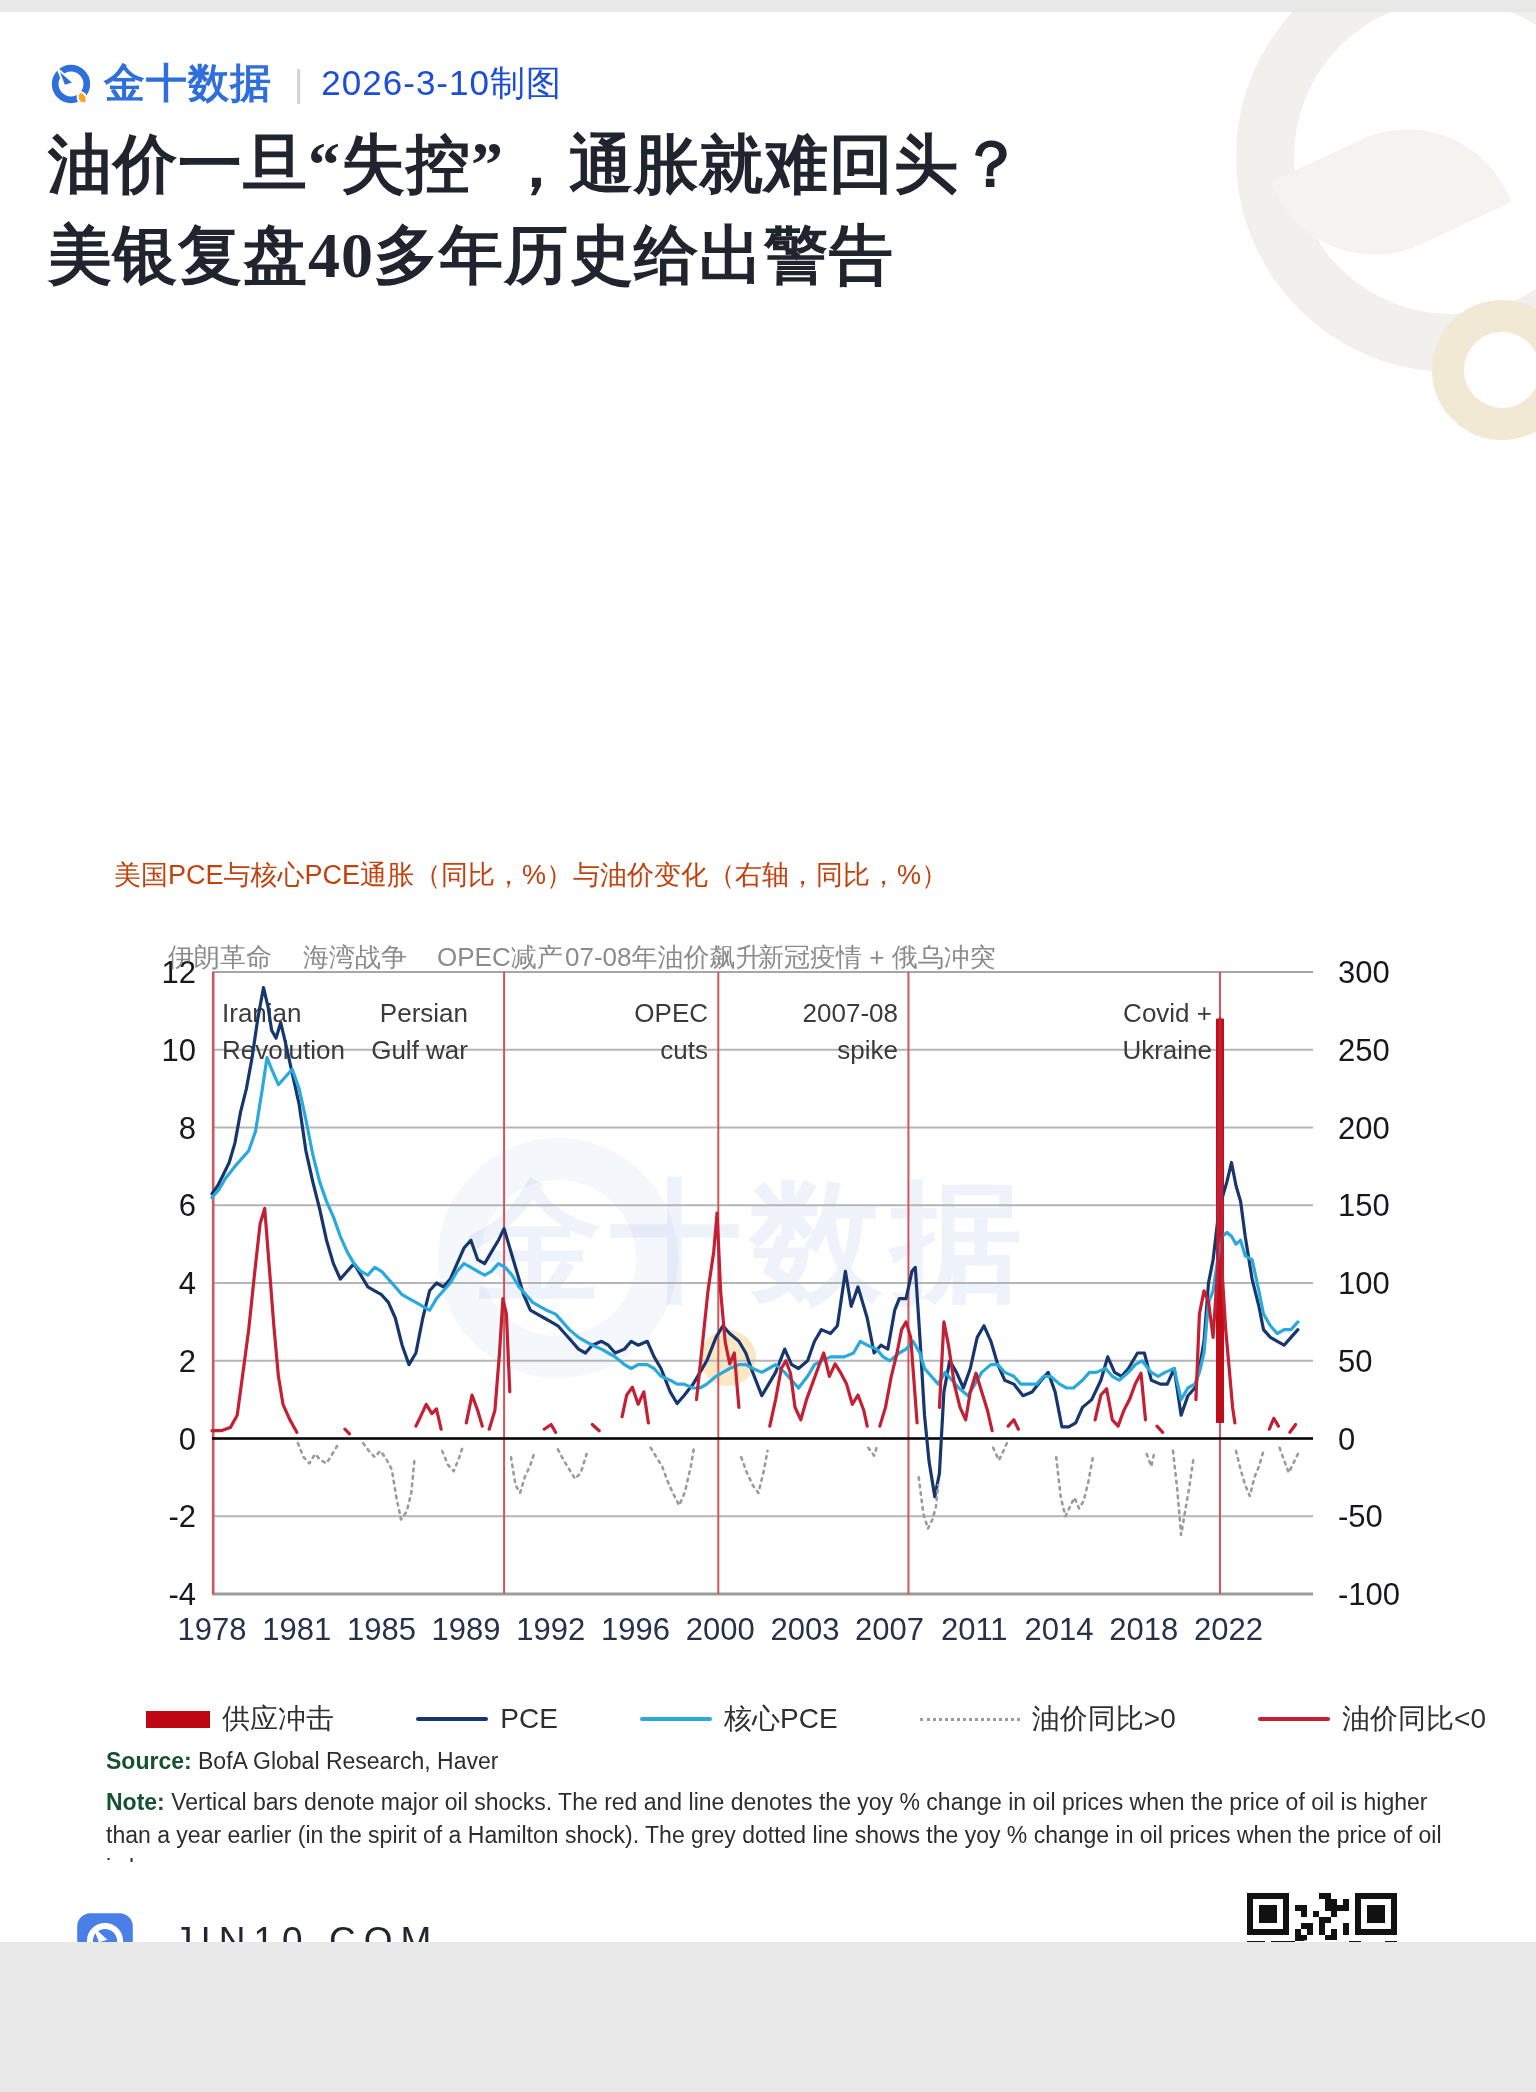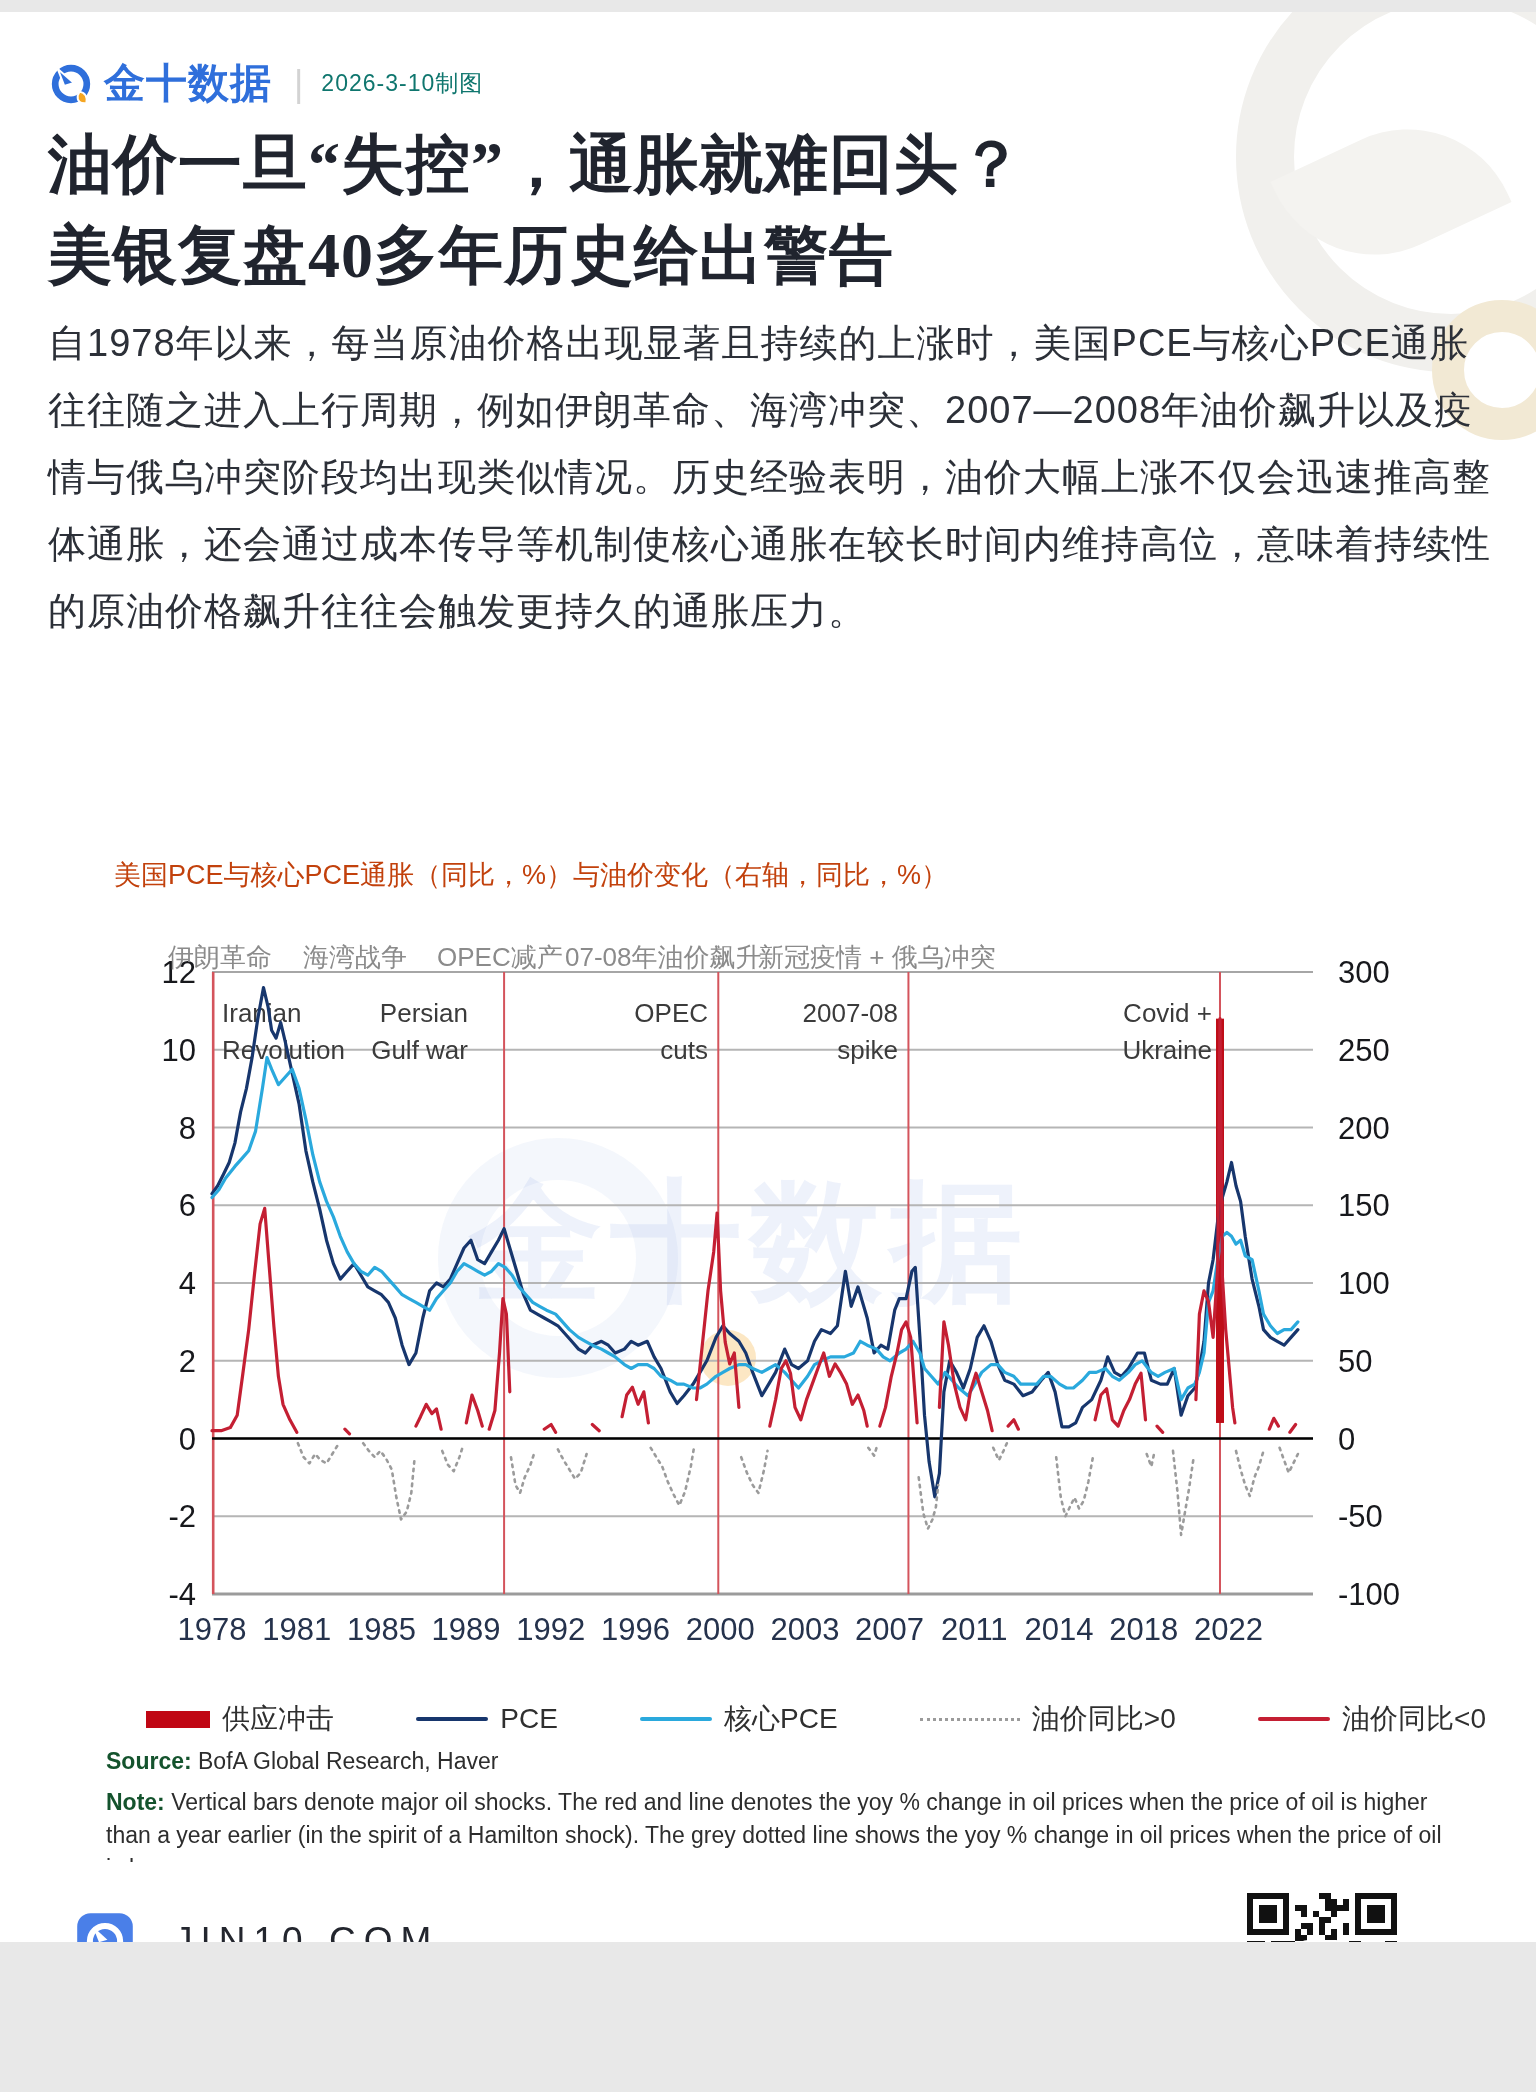--- a/index.html
+++ b/index.html
@@ -13,21 +13,21 @@
   .decor-leaf { position:absolute; right:40px; top:120px; width:210px; height:120px;
                 background:#f4f3f0; border-radius:0 110px 0 110px; transform:rotate(-25deg); }
   .decor-beige { position:absolute; right:-36px; top:288px; width:140px; height:140px;
                  background:#fff; border:32px solid #f2e9d4; border-radius:50%; }
 
   
   .header { position:absolute; left:48px; top:44px; display:flex; align-items:center; }
   .brand-icon { width:46px; height:46px; }
   .brand-word { font-size:41px; font-weight:800; color:#2f6fdb; margin-left:10px; letter-spacing:1px; }
   .header-divider { font-size:36px; color:#d3d3d3; margin:0 18px 0 22px; font-weight:300; }
-  .header-date { font-size:23px; color:#0f766e; font-weight:500; letter-spacing:1px; }
+  .header-date { font-size:35px; color:#1d4ed8; font-weight:500; letter-spacing:1px; }
 
   
   .title { position:absolute; left:48px; top:108px; width:1460px;
            font-family:"Liberation Serif","DejaVu Serif",serif;
            font-size:64px; line-height:1.42; font-weight:900; color:#20242e; letter-spacing:1px; }
   .intro { position:absolute; left:48px; top:298px; width:1448px;
            font-size:38px; line-height:67px; color:#2c3038; font-weight:500; letter-spacing:1px; }
 
   
   .chart-title { position:absolute; left:114px; top:845px; font-size:27px; color:#c2410c; font-weight:500; }
@@ -86,21 +86,20 @@
       <path d="M27 23 L10 8 L17 26 Z" fill="#2f6fdb" stroke="#fff" stroke-width="2"></path>
       <path d="M33 32 q9 2 7 12 q-10 1 -9 -8 z" fill="#f5a623" stroke="#fff" stroke-width="2"></path>
     </svg>
     <span class="brand-word">金十数据</span>
     <span class="header-divider">|</span>
     <span class="header-date">2026-3-10制图</span>
   </div>
 
   <h1 class="title"><span>油价一旦“失控”，通胀就难回头？</span><br><span>美银复盘40多年历史给出警告</span></h1>
 
-  <p class="intro">自1978年以来，每当原油价格出现显著且持续的上涨时，美国PCE与核心PCE通胀往往随之进入上行周期，例如伊朗革命、海湾冲突、2007—2008年油价飙升以及疫情与俄乌冲突阶段均出现类似情况。历史经验表明，油价大幅上涨不仅会迅速推高整体通胀，还会通过成本传导等机制使核心通胀在较长时间内维持高位，意味着持续性的原油价格飙升往往会触发更持久的通胀压力。</p>
 
   <div class="chart-title">美国PCE与核心PCE通胀（同比，%）与油价变化（右轴，同比，%）</div>
 
   <div class="wm-ring"></div>
   <div class="chart-watermark">金十数据</div>
   <div class="wm-dot"></div>
 
   <svg id="chart-svg" width="1536" height="750" viewBox="0 0 1536 750">
       <line x1="212" x2="1313" y1="50" y2="50" stroke="#a6a6a6" stroke-width="2.2"></line>
       <text x="196" y="61" text-anchor="end" class="tickL">12</text>

